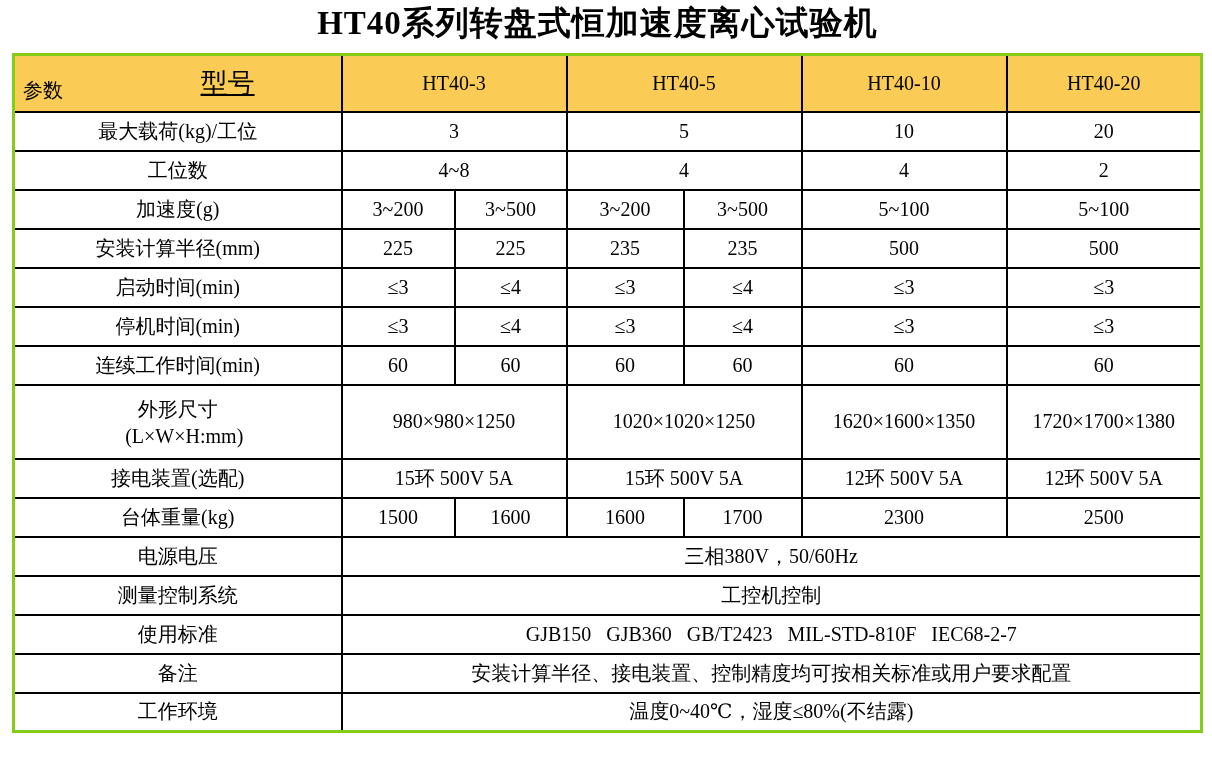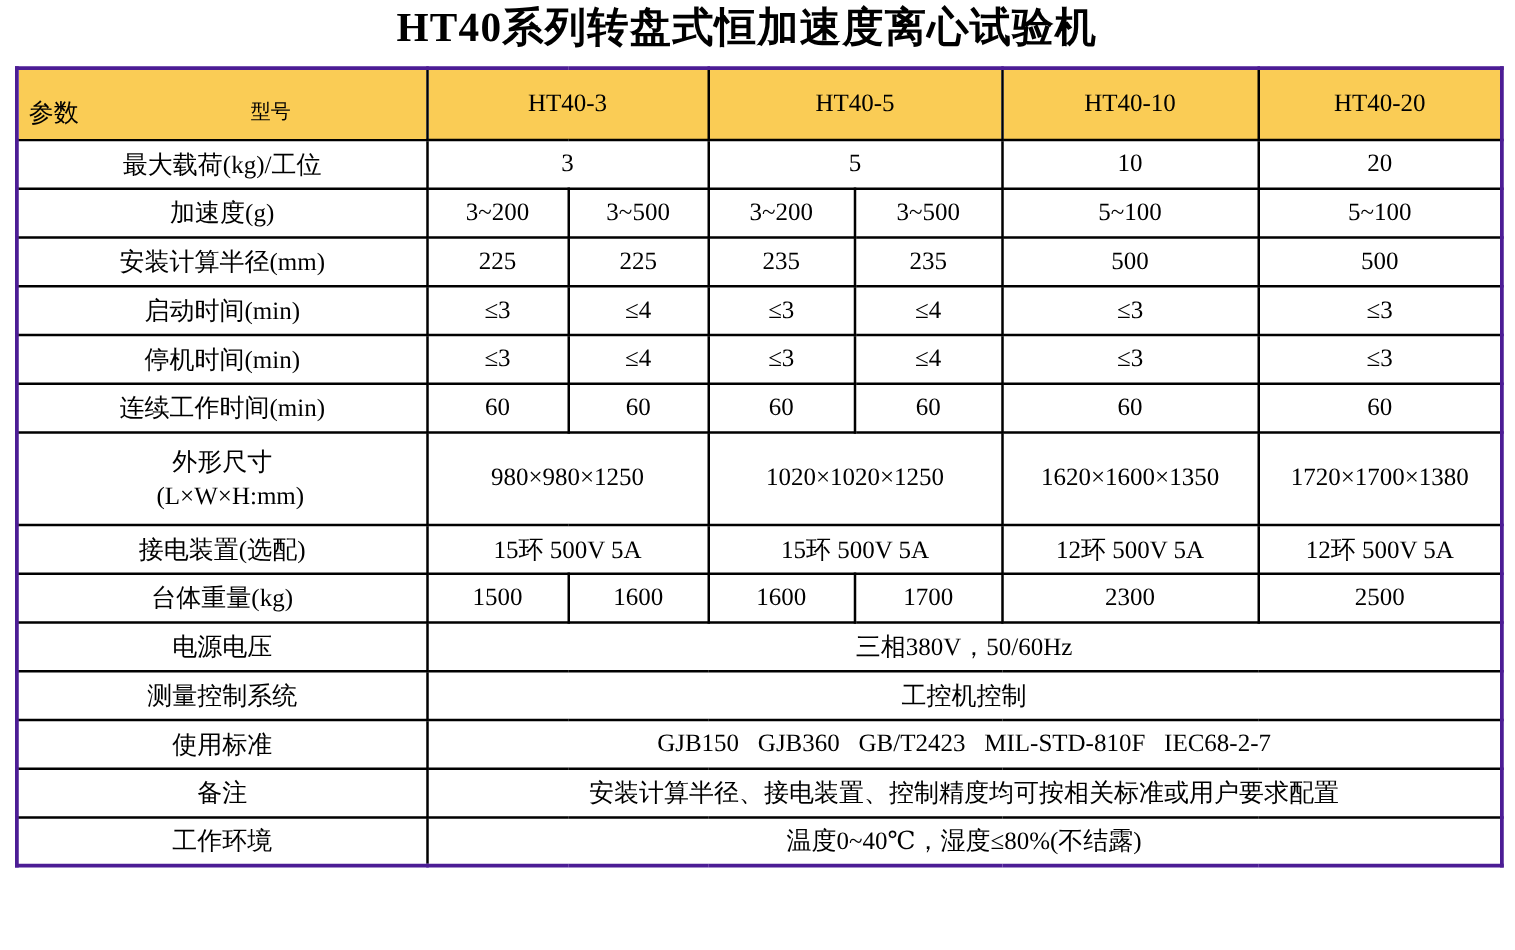--- a/index.html
+++ b/index.html
@@ -23,21 +23,21 @@
     font-weight: bold;
     line-height: 40px;
     margin: 3px 17px 3px 0;
     letter-spacing: 1px;
   }
   table.spec {
     border-collapse: collapse;
     table-layout: fixed;
     margin-left: 12px;
     width: 1188px;
-    border: 3px solid #4c1d95;
+    border: 3px solid #84cc16;
     margin-top: 10px;
   }
   table.spec td, table.spec th {
     border: 2px solid #000;
     text-align: center;
     vertical-align: middle;
     font-size: 20px;
     font-weight: normal;
     padding: 0;
     overflow: hidden;
@@ -58,22 +58,23 @@
   }
   .corner .param {
     position: absolute;
     left: 8px;
     bottom: 7px;
     font-size: 20px;
   }
   .corner .model {
     position: absolute;
     left: 57%;
-    top: 23px;
-    font-size: 16px;
+    top: 9px;
+    font-size: 27px;
+    text-decoration: underline;
   }
   td.pre { white-space: pre; }
   .lbl2 { display: block; line-height: 26px; padding-left: 13px; }
   .lbl1 { display: block; line-height: 28px; }
 </style>
 </head>
 <body>
 
 <div class="page">
 
@@ -103,20 +104,27 @@
     </tr>
 
     <tr class="row">
       <td>最大载荷(kg)/工位</td>
       <td colspan="2">3</td>
       <td colspan="2">5</td>
       <td>10</td>
       <td>20</td>
     </tr>
 
+    <tr class="row">
+      <td>工位数</td>
+      <td colspan="2">4~8</td>
+      <td colspan="2">4</td>
+      <td>4</td>
+      <td>2</td>
+    </tr>
 
     <tr class="row">
       <td>加速度(g)</td>
       <td>3~200</td>
       <td>3~500</td>
       <td>3~200</td>
       <td>3~500</td>
       <td>5~100</td>
       <td>5~100</td>
     </tr>

